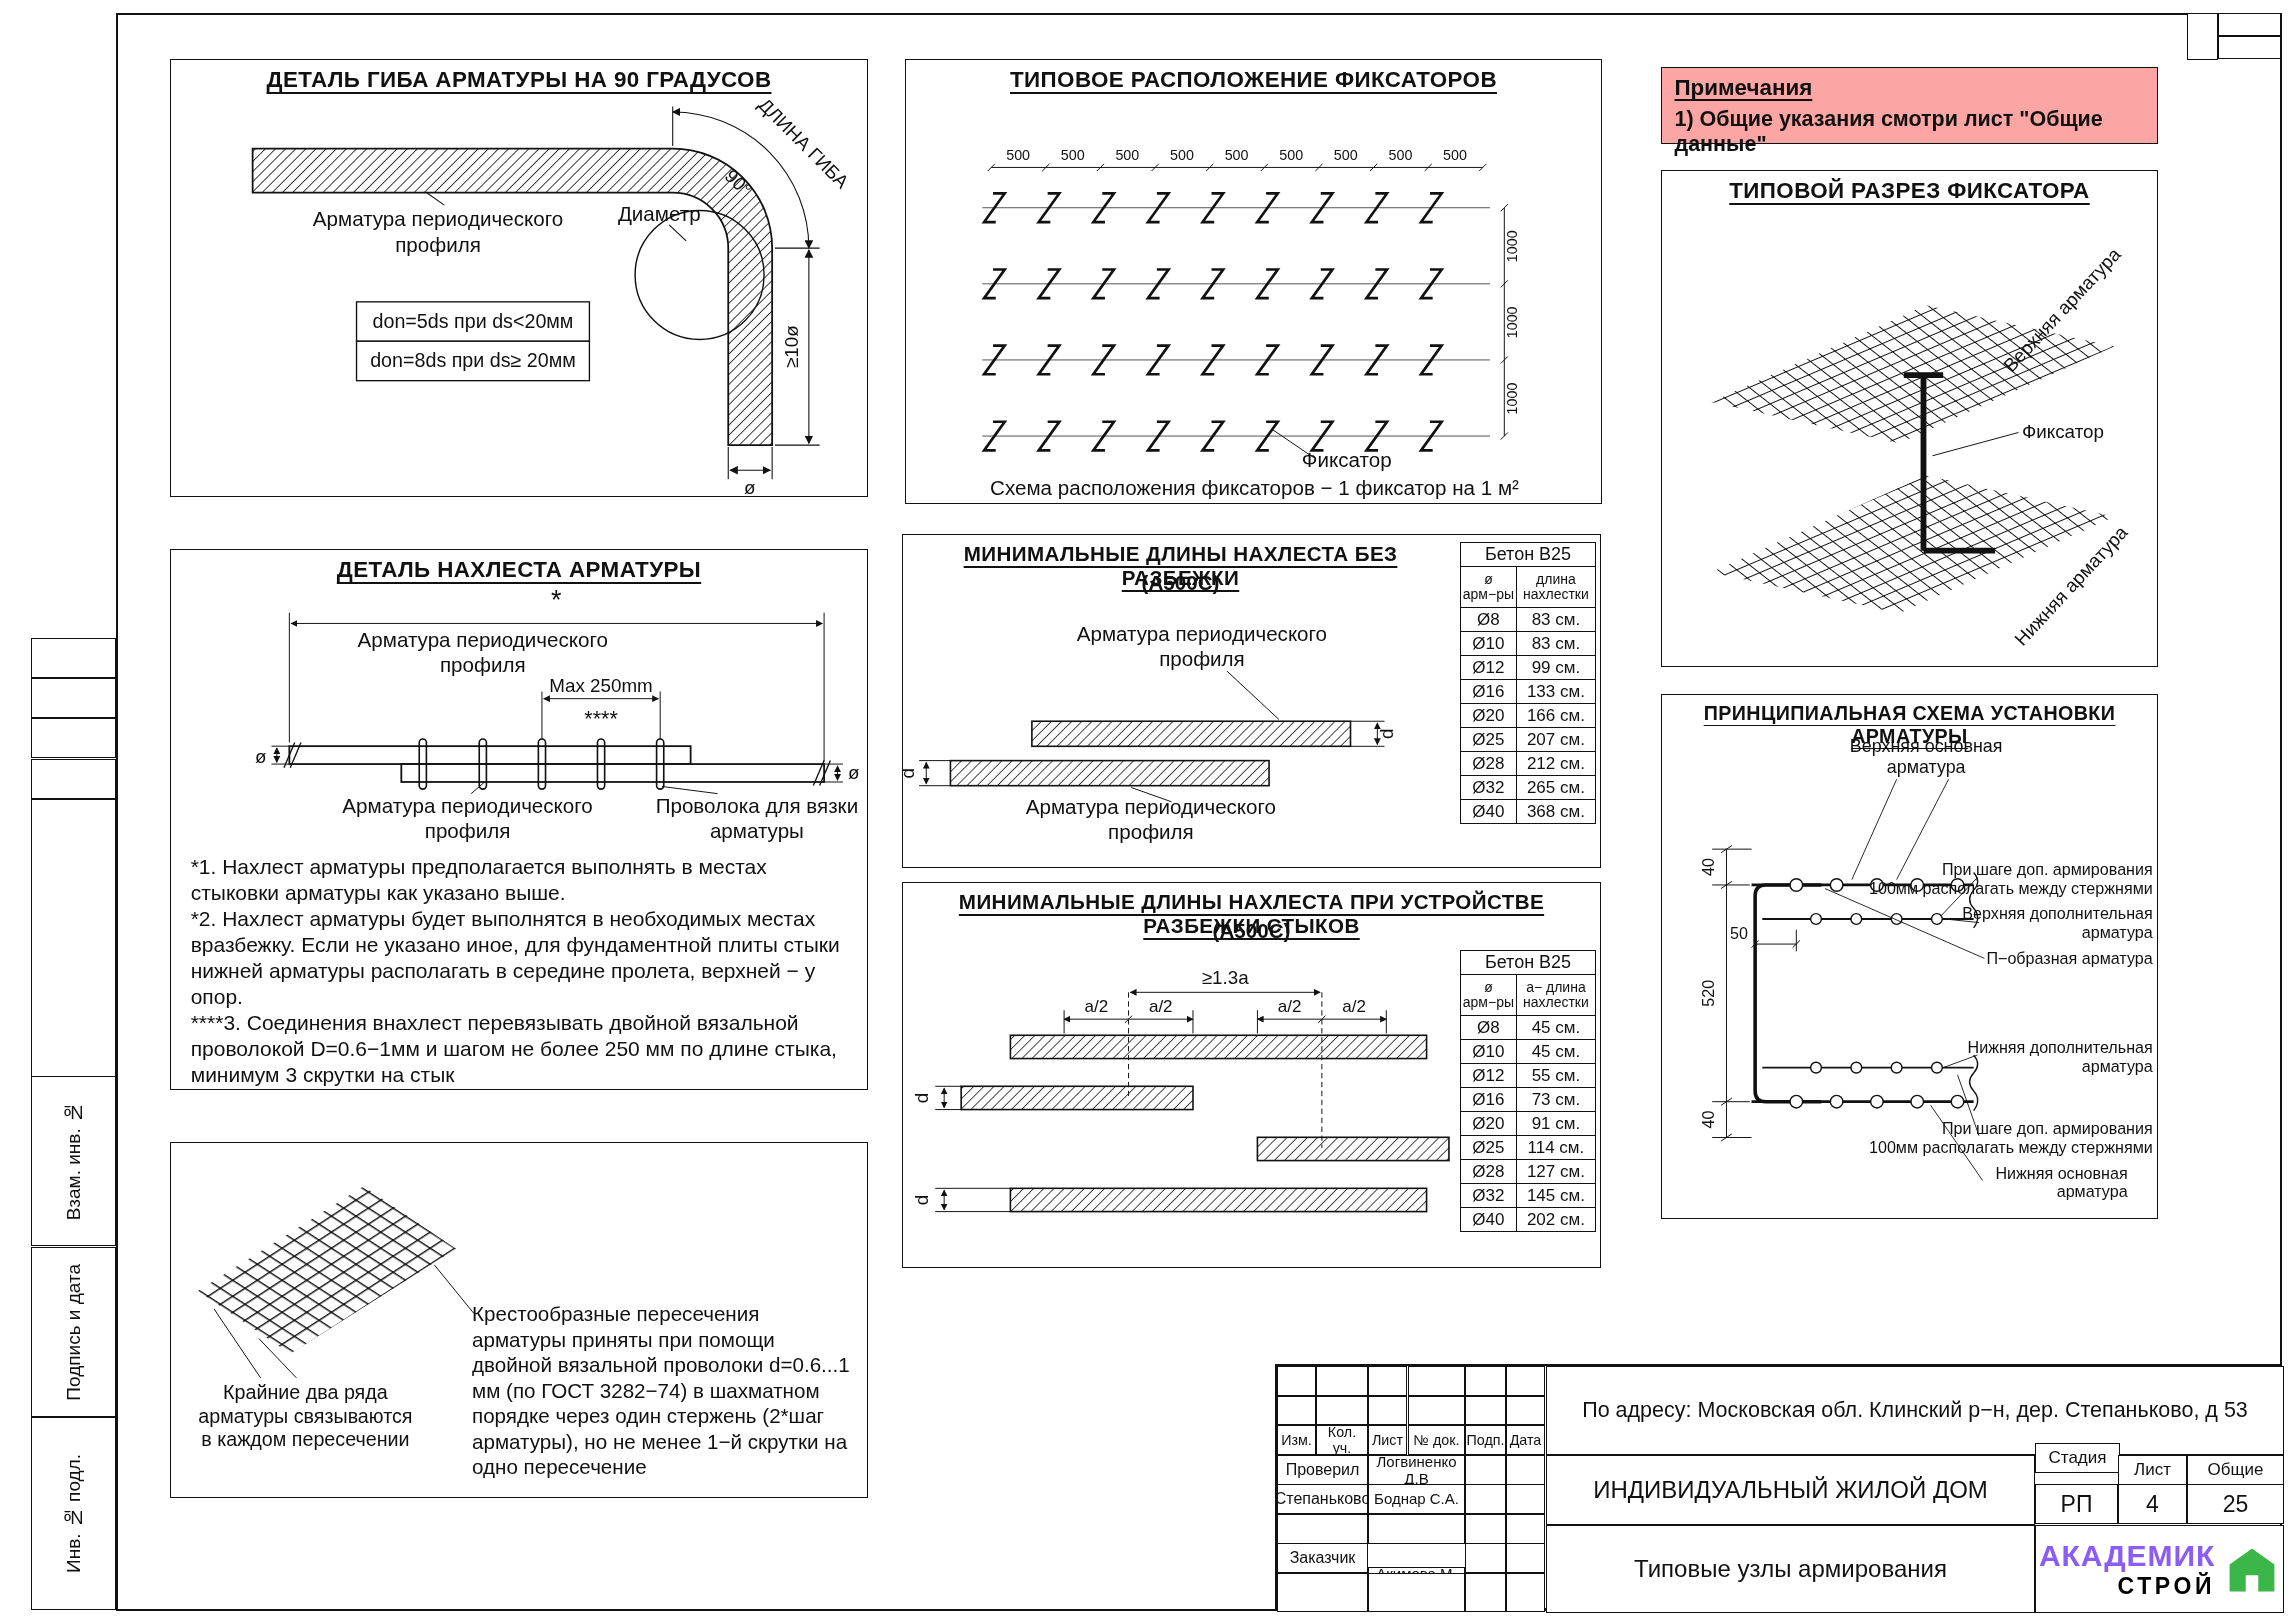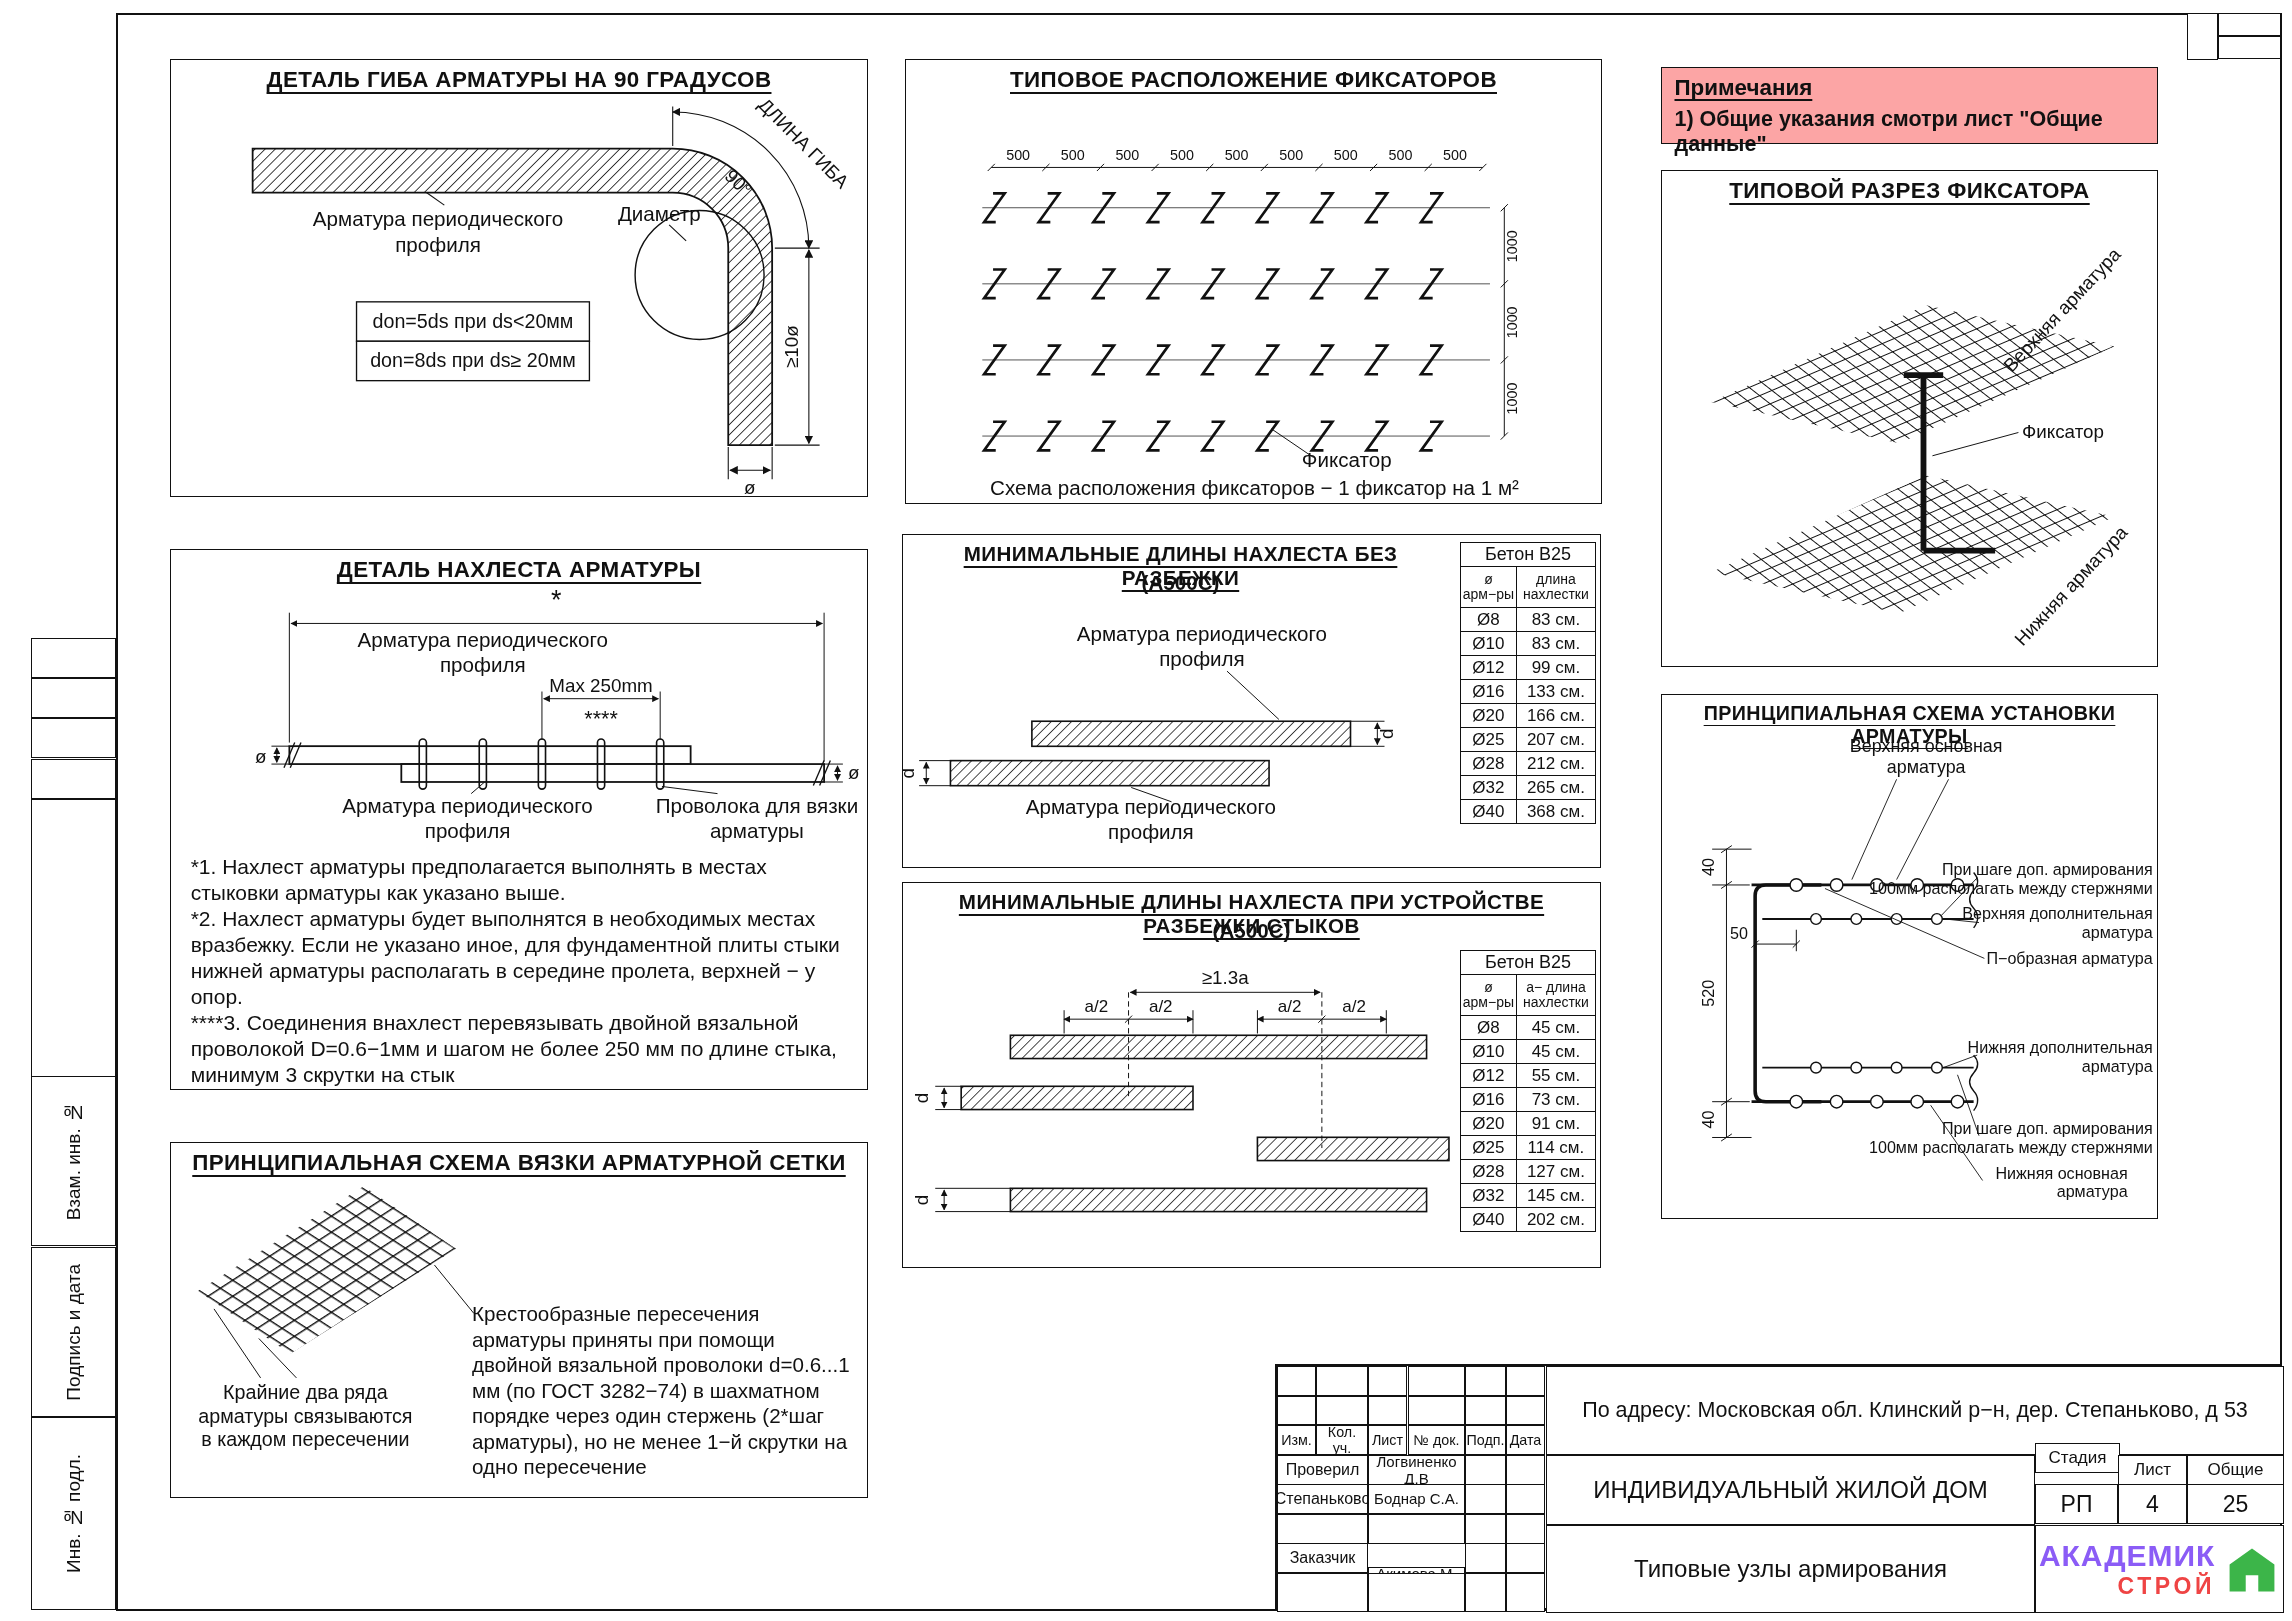--- a/index.html
+++ b/index.html
@@ -28,21 +28,21 @@
   table.lap td.c2 { width:82px; }
   .tb { position:absolute; border:2.7px solid #111; background:#fff; }
   .tb .cell { font-size:17px; }
   .tb .addr { font-size:21.5px; }
   .tb .proj { font-size:24px; }
   .tb .doc { font-size:24px; }
   .tb .stv { font-size:23px; }
   .tb .nm { font-size:15px; }
   .logo { display:flex; align-items:center; gap:9px; }
   .logo-top { font-size:30px; font-weight:bold; color:#8b5cf6; letter-spacing:0.9px; }
-  .logo-bottom { font-size:23px; font-weight:bold; color:#ef4444; text-align:right; letter-spacing:3.6px; }
+  .logo-bottom { font-size:23px; font-weight:bold; color:#000000; text-align:right; letter-spacing:3.6px; }
   .notesbox { position:absolute; border:1.8px solid #111; background:#fca5a5; padding:7.2px 12.5px; }
   .notesbox .nt { font-weight:bold; font-size:22.4px; text-decoration:underline; text-underline-offset:3.6px; }
   .notesbox .ni { font-size:21.5px; margin-top:5.4px; font-weight:bold; }
 </style>
 </head>
 <body>
 
 <div id="sheet">
 
   <div class="frame" style="left:116px;top:12.5px;width:2166px;height:1598px;"></div>
@@ -524,21 +524,20 @@
       <text x="548" y="400" font-size="18" text-anchor="end">Нижняя дополнительная</text>
       <text x="548" y="421" font-size="18" text-anchor="end">арматура</text>
       <text x="548" y="490" font-size="18" text-anchor="end">При шаге доп. армирования</text>
       <text x="548" y="511" font-size="18" text-anchor="end">100мм располагать между стержнями</text>
       <text x="520" y="540" font-size="18" text-anchor="end">Нижняя основная</text>
       <text x="520" y="561" font-size="18" text-anchor="end">арматура</text>
     </svg>
   </div>
 
   <div class="panel" style="left:170px;top:1142px;width:698px;height:356px;">
-    <div class="ptitle"><span class="ul">ПРИНЦИПИАЛЬНАЯ СХЕМА ВЯЗКИ АРМАТУРНОЙ СЕТКИ</span></div>
     <svg width="698" height="356" viewBox="0 0 779 397">
       <defs>
         <pattern id="p9a" width="15" height="15" patternUnits="userSpaceOnUse" patternTransform="rotate(-33)">
           <line x1="0" y1="0" x2="15" y2="0" stroke="#111" stroke-width="3.2"></line>
         </pattern>
         <pattern id="p9b" width="15" height="15" patternUnits="userSpaceOnUse" patternTransform="rotate(33)">
           <line x1="0" y1="0" x2="15" y2="0" stroke="#111" stroke-width="3.2"></line>
         </pattern>
       </defs>
       <g>

